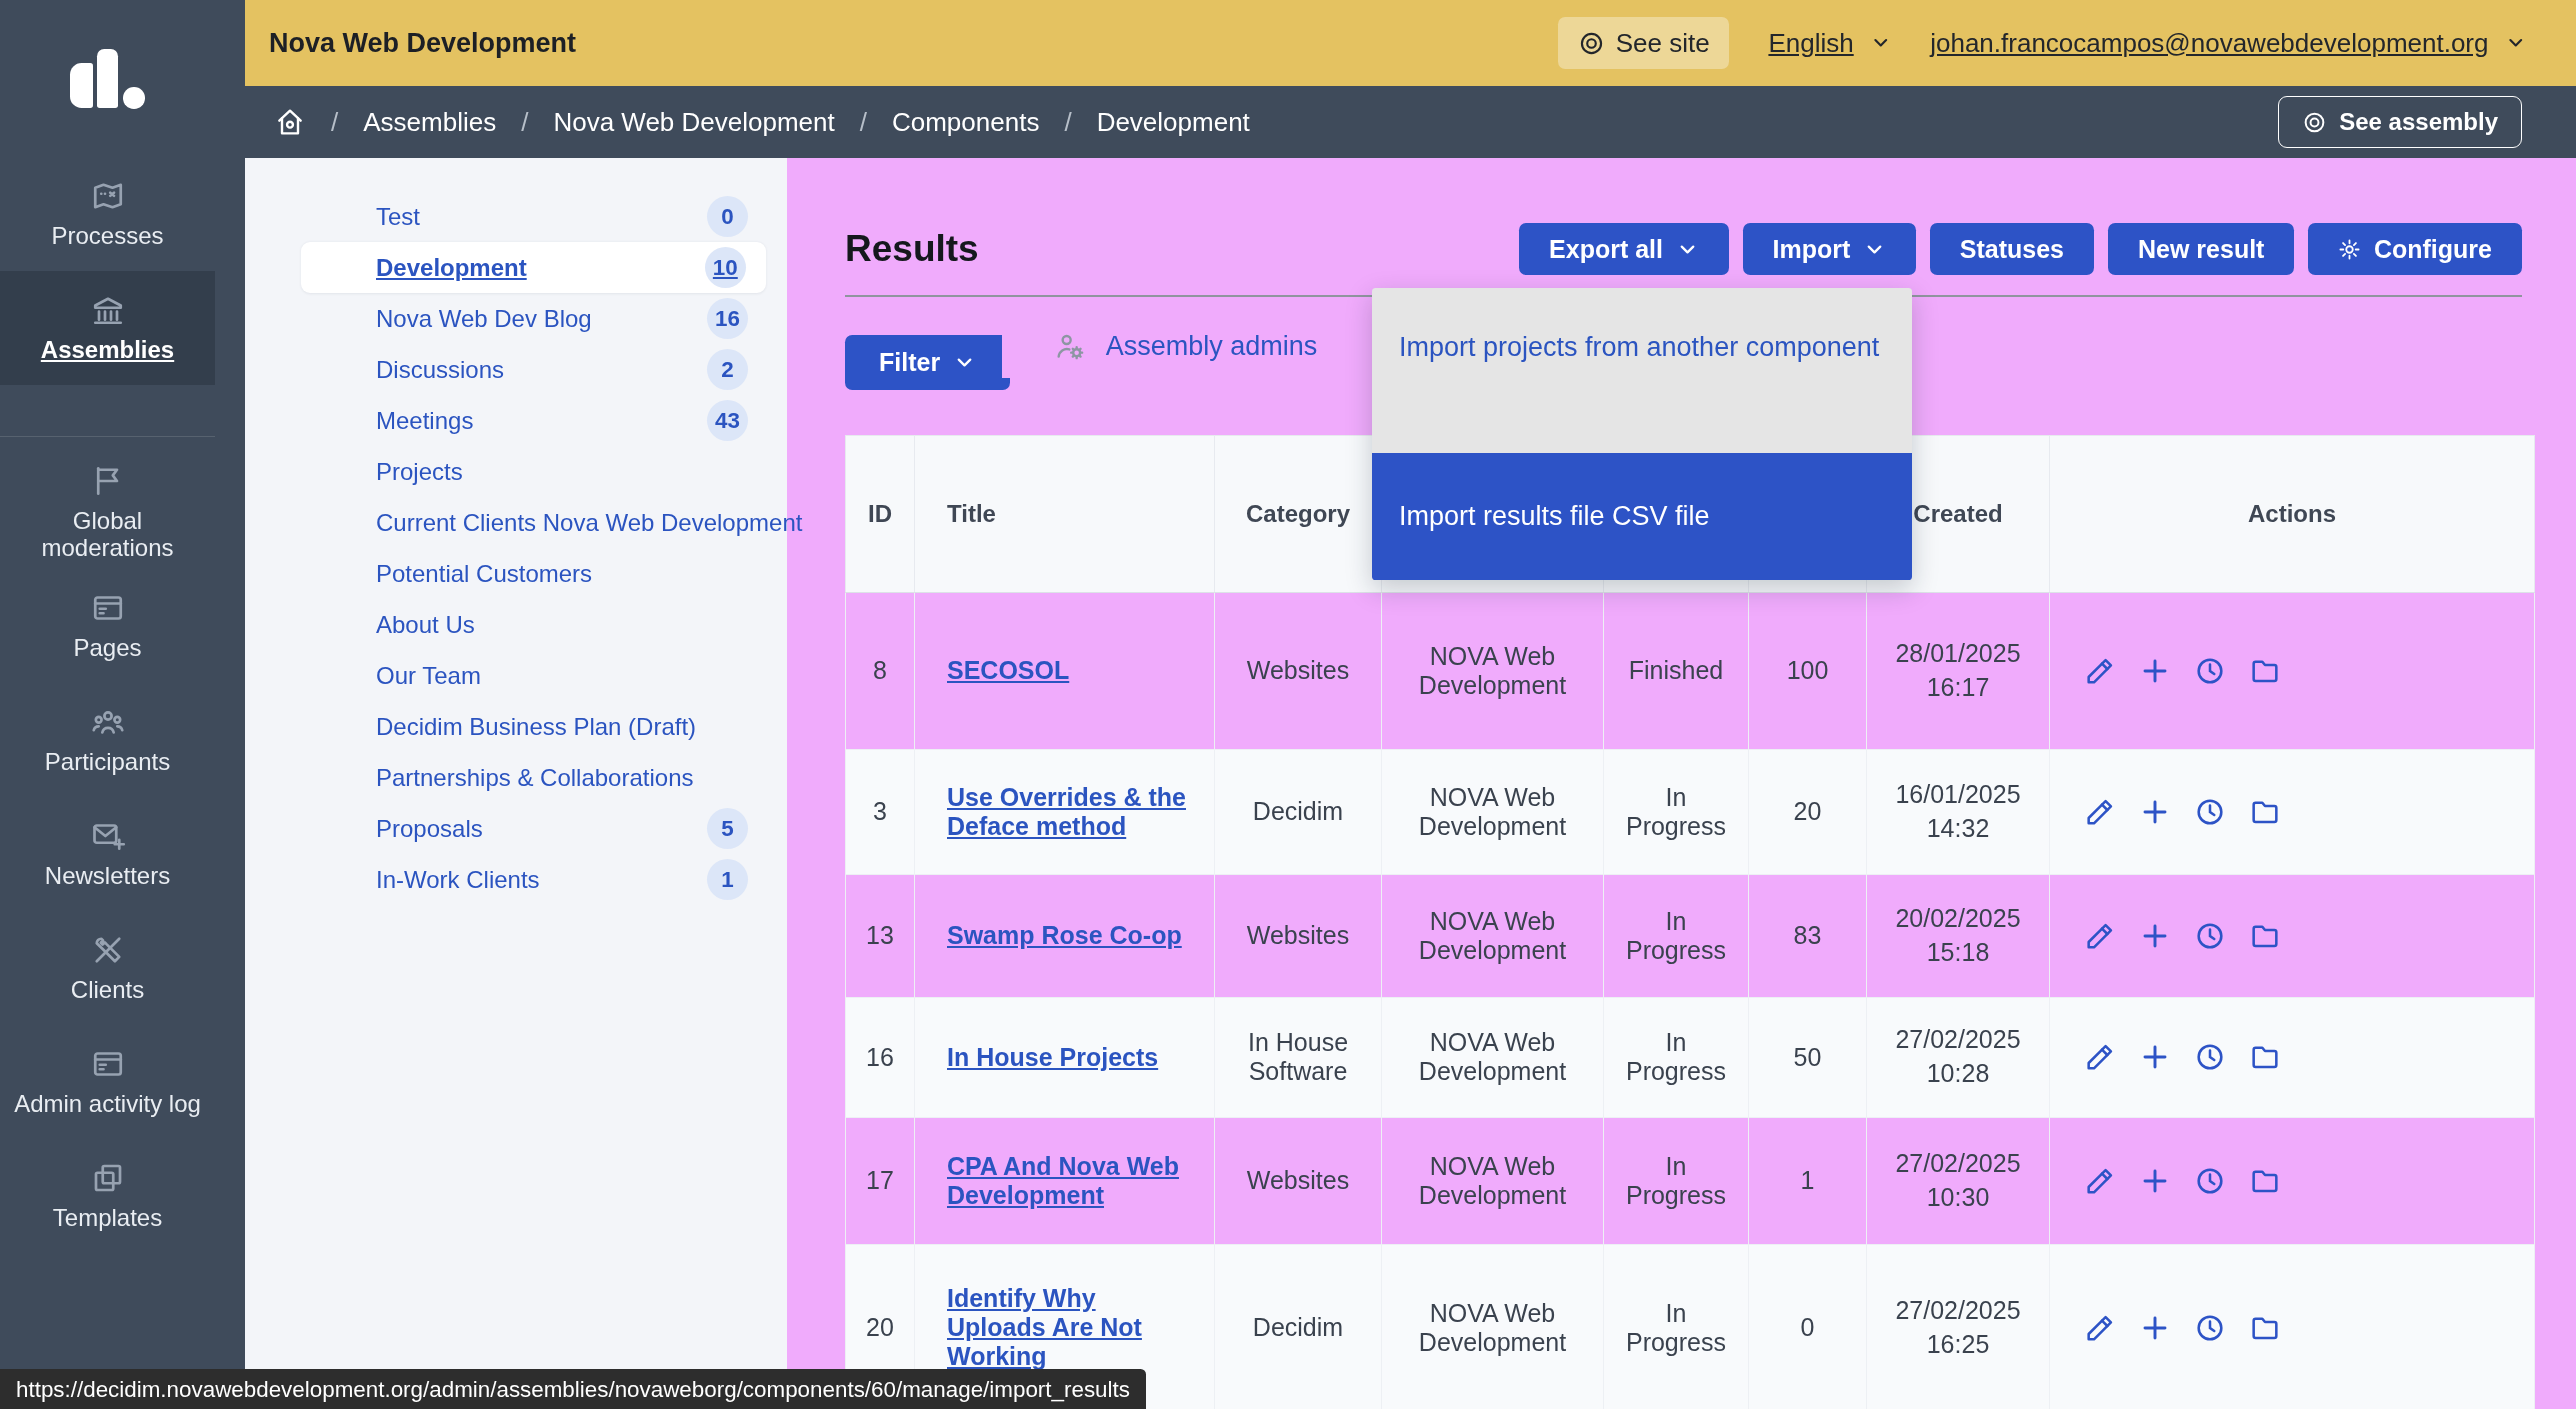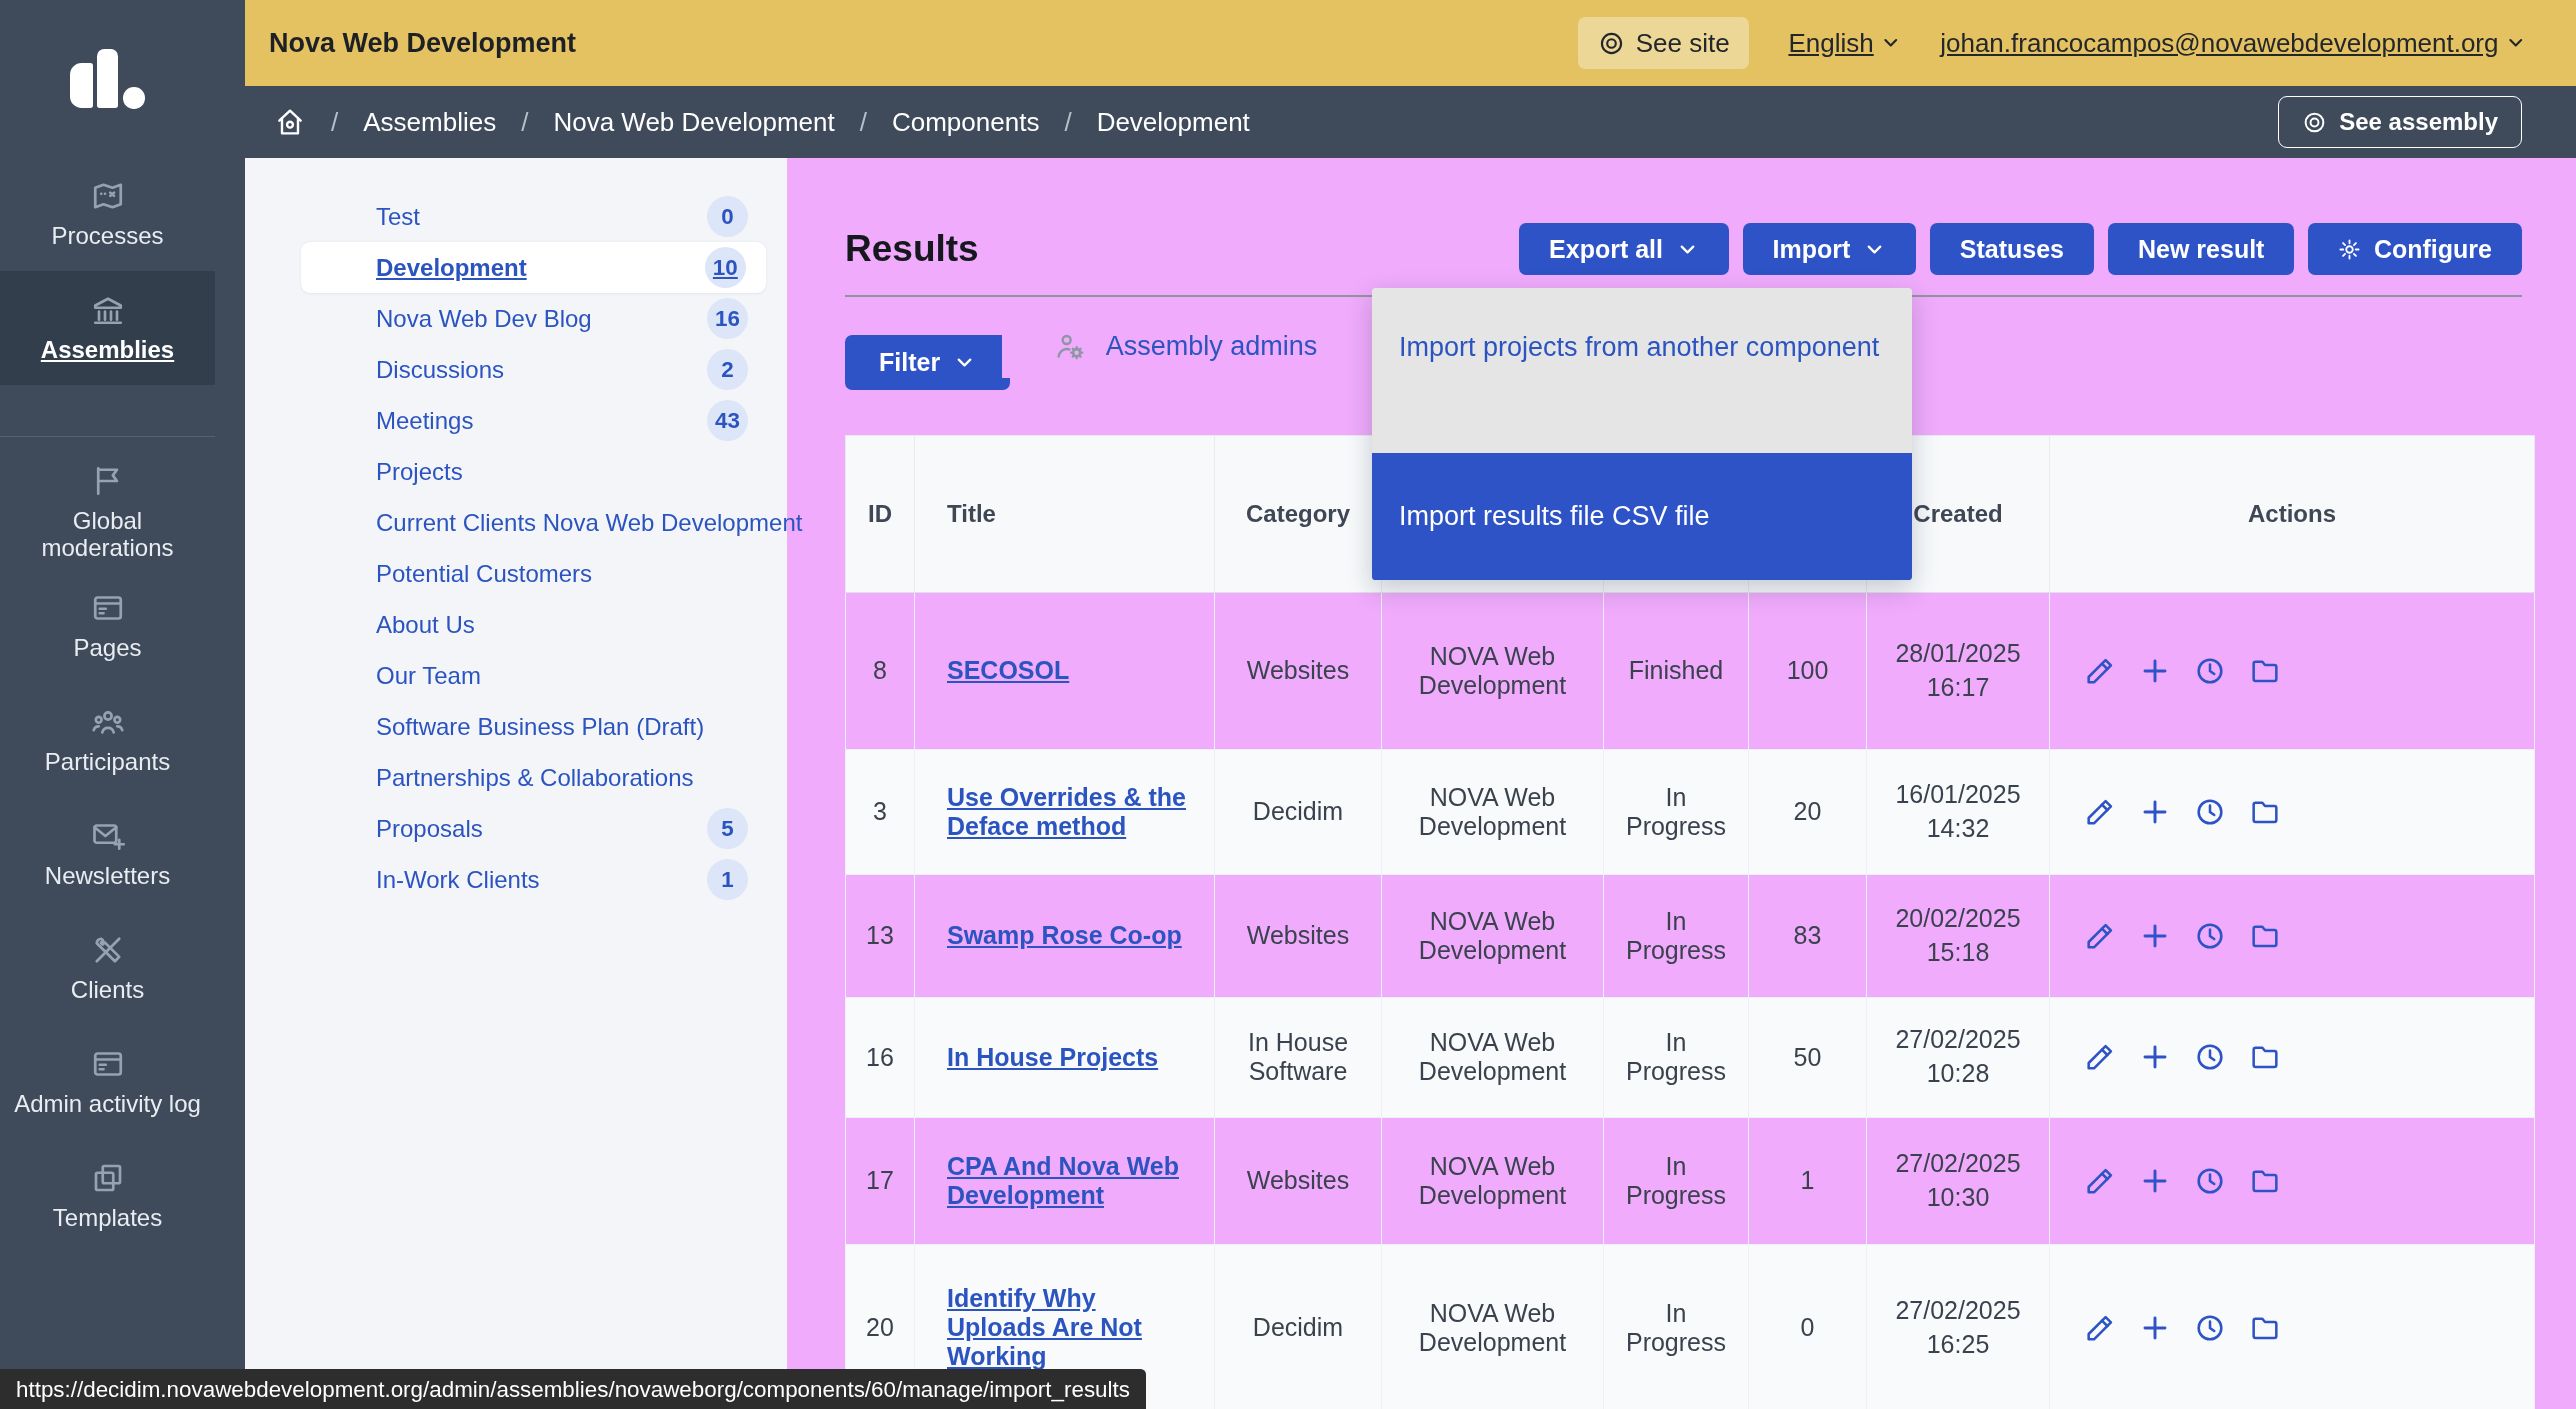--- a/index.html
+++ b/index.html
@@ -22,21 +22,21 @@
   .nav-divider { height:52px; border-bottom:0.9px solid #57626f; margin-bottom:18px; }
 
   
   .topbar { position:absolute; left:215px; top:0; width:2361px; height:86px; background:#e4c261;
             display:flex; align-items:center; justify-content:space-between; padding:0 50px 0 54px; z-index:4; }
   .topbar-title { font-size:27px; font-weight:bold; color:#1d2025; }
   .topbar-right { display:flex; align-items:center; gap:39px; color:#23262b; }
   .seesite { display:flex; align-items:center; gap:10.7px; background:rgba(255,255,255,.34); border-radius:7.2px;
              padding:10.7px 19.7px; font-size:26px; cursor:pointer; }
   .seesite svg { width:27px; height:27px; }
-  .lang, .useremail { display:flex; align-items:center; gap:6px; font-size:26px; text-decoration:underline; cursor:pointer;justify-content:space-between; }
+  .lang, .useremail { display:flex; align-items:center; gap:16px; font-size:26px; text-decoration:underline; cursor:pointer;justify-content:space-between; }
   .lang svg, .useremail svg { width:21.5px; height:21.5px; }
 
   
   .crumbbar { position:absolute; left:215px; top:86px; width:2361px; height:72px; background:#3f4b5b;
               display:flex; align-items:center; justify-content:space-between; padding:0 54px 0 59px; z-index:4; }
   .crumbs { display:flex; align-items:center; gap:25px; }
   .crumbs svg { width:32px; height:32px; color:#fff; }
   .crumb { color:#fff; font-size:26px; cursor:pointer; }
   .crumb-sep { color:#b7bfc9; font-size:26px; }
   .see-assembly { display:flex; align-items:center; gap:12.5px; border:1.8px solid #fff; border-radius:9px;
@@ -427,21 +427,21 @@
       <div class="sub-item sub">
     <span class="lbl">Potential Customers</span>
   </div>
       <div class="sub-item sub">
     <span class="lbl">About Us</span>
   </div>
       <div class="sub-item sub">
     <span class="lbl">Our Team</span>
   </div>
       <div class="sub-item sub">
-    <span class="lbl">Software Business Plan (Draft)</span>
+    <span class="lbl">Decidim Business Plan (Draft)</span>
   </div>
       <div class="sub-item sub">
     <span class="lbl">Partnerships &amp; Collaborations</span>
   </div>
       <div class="sub-item sub">
     <span class="lbl">Proposals</span>
   <span class="badge">5</span>
       </div>
       <div class="sub-item sub">
     <span class="lbl">In-Work Clients</span>

